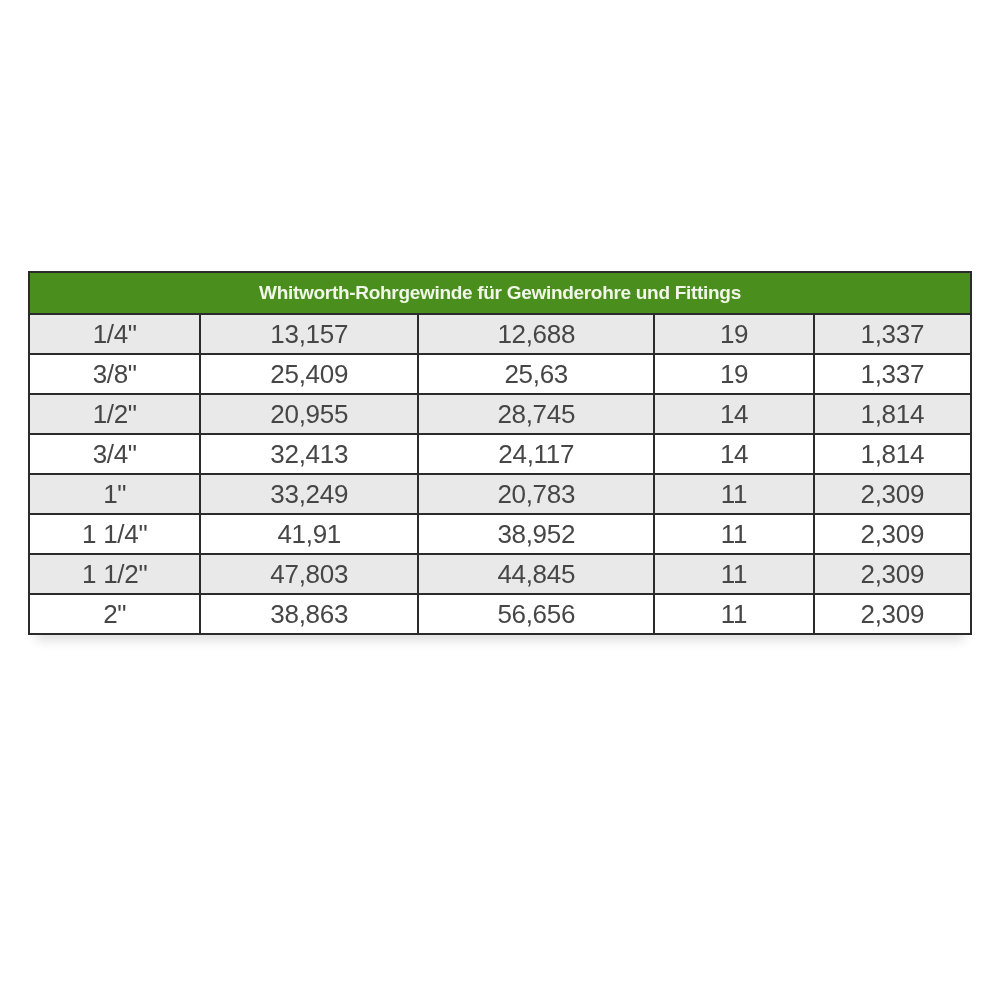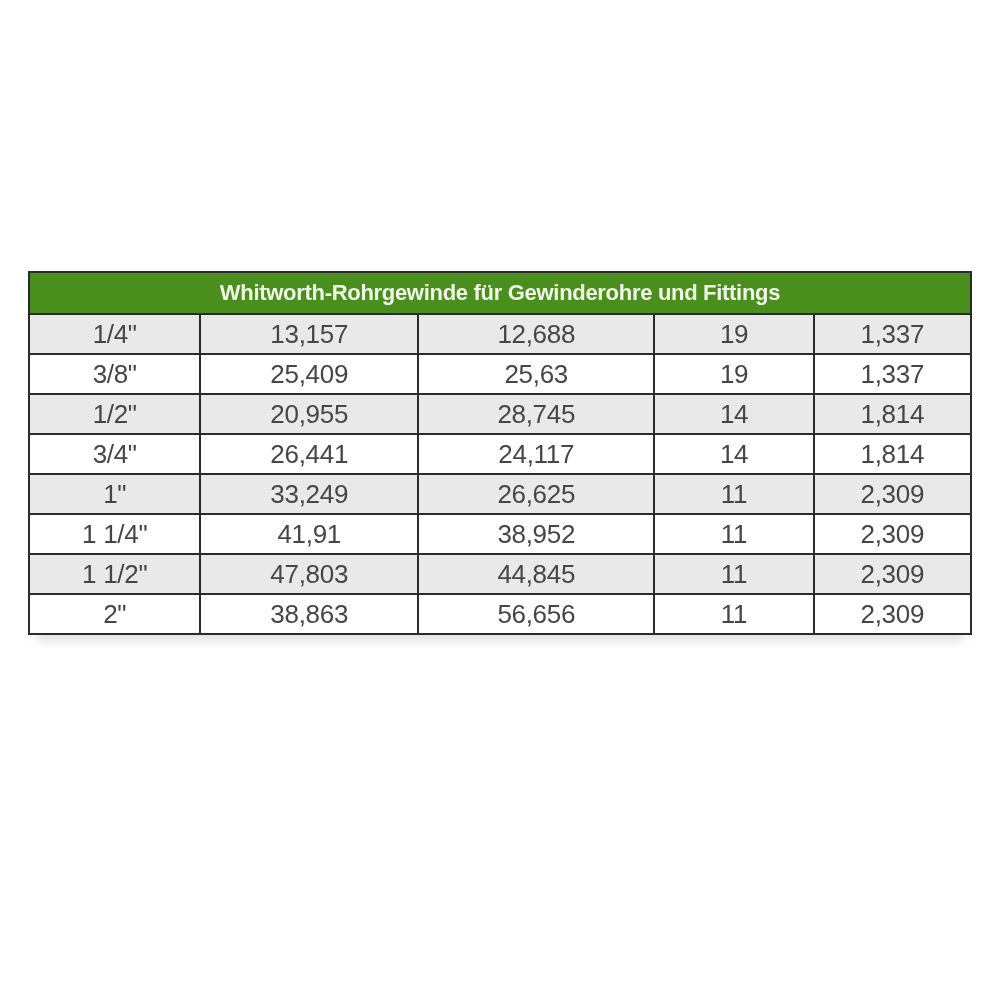--- a/index.html
+++ b/index.html
@@ -40,21 +40,21 @@
   }
   table.spec-table th,
   table.spec-table td {
     border: 2px solid var(--border);
     text-align: center;
     vertical-align: middle;
   }
   .title-cell {
     background: var(--title-bg);
     color: var(--title-text);
-    font-size: 22px;
+    font-size: 19px;
     font-weight: bold;
     height: 42px;
     letter-spacing: -0.3px;
     border: 3px solid var(--border);
   }
   .header-cell {
     background: var(--header-bg);
     color: var(--header-text);
     font-size: 25px;
     font-weight: normal;
@@ -112,29 +112,29 @@
           </tr>
           <tr class="row-alt">
             <td class="data-cell">1/2"</td>
             <td class="data-cell">20,955</td>
             <td class="data-cell">28,745</td>
             <td class="data-cell">14</td>
             <td class="data-cell">1,814</td>
           </tr>
           <tr class="row-plain">
             <td class="data-cell">3/4"</td>
-            <td class="data-cell">26,441</td>
+            <td class="data-cell">32,413</td>
             <td class="data-cell">24,117</td>
             <td class="data-cell">14</td>
             <td class="data-cell">1,814</td>
           </tr>
           <tr class="row-alt">
             <td class="data-cell">1"</td>
             <td class="data-cell">33,249</td>
-            <td class="data-cell">26,625</td>
+            <td class="data-cell">20,783</td>
             <td class="data-cell">11</td>
             <td class="data-cell">2,309</td>
           </tr>
           <tr class="row-plain">
             <td class="data-cell">1 1/4"</td>
             <td class="data-cell">41,91</td>
             <td class="data-cell">38,952</td>
             <td class="data-cell">11</td>
             <td class="data-cell">2,309</td>
           </tr>

